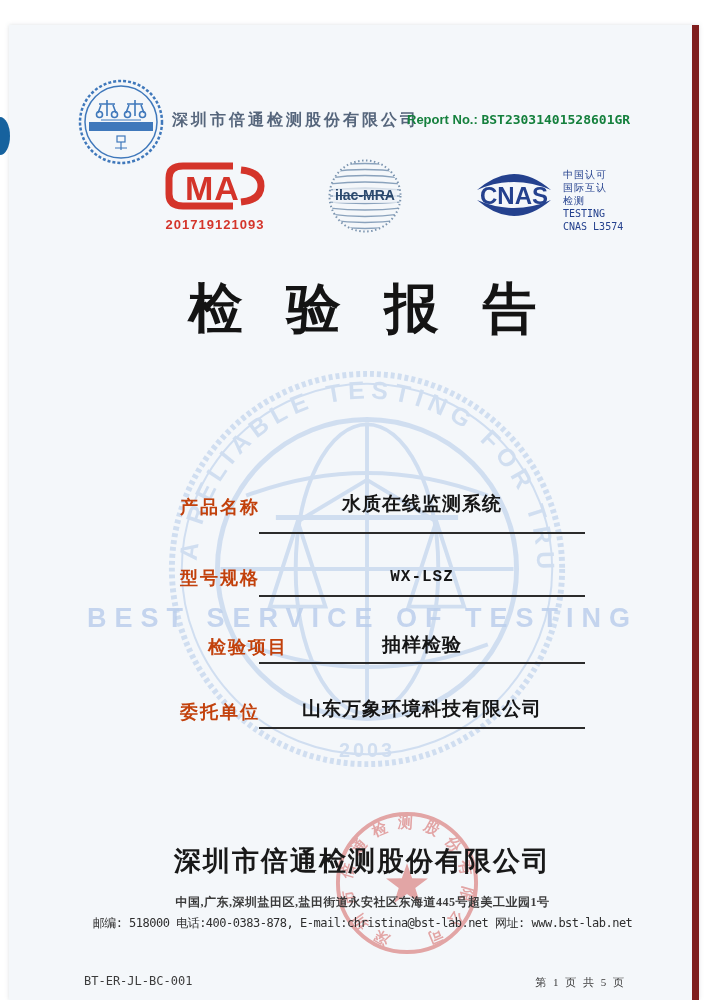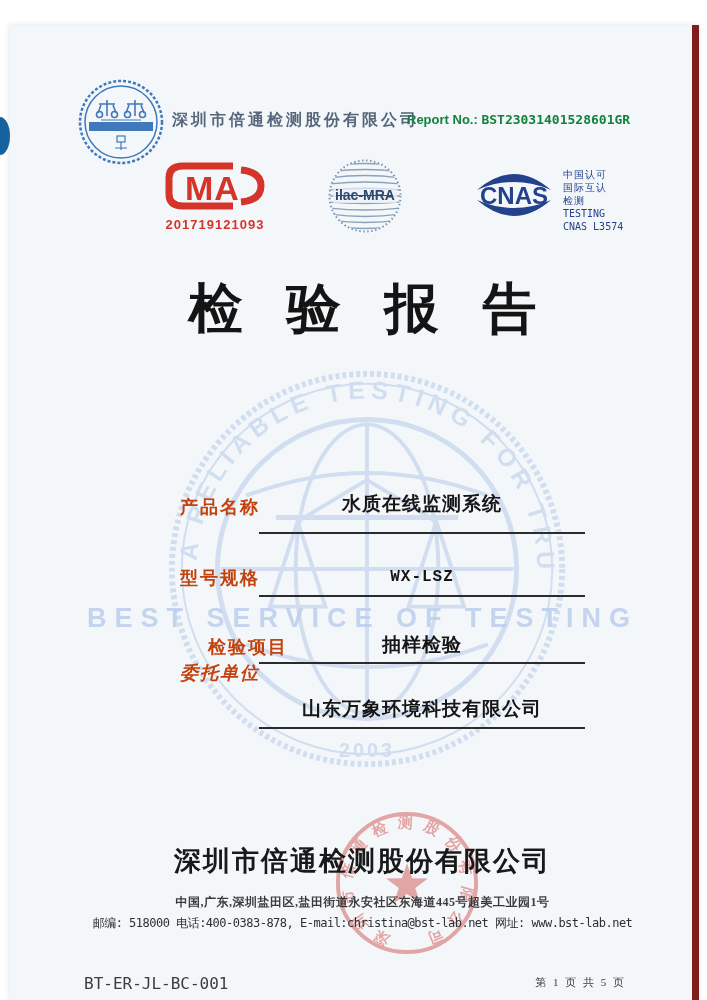--- a/index.html
+++ b/index.html
@@ -72,21 +72,21 @@
   .addr1{
     left:0;top:869px;width:707px;text-align:center;
     font-size:12px;font-weight:bold;color:#3a3a3a;letter-spacing:.5px;
   }
   .addr2{
     left:0;top:890px;width:707px;text-align:center;
     font-size:12px;color:#2e2e2e;
     font-family:"DejaVu Sans Mono", monospace;letter-spacing:-.5px;
   }
   .doc-code{
-    left:75px;top:949px;font-size:16px;color:#3c3c3c;
+    left:75px;top:949px;font-size:12px;color:#3c3c3c;
     font-family:"DejaVu Sans Mono", monospace;
   }
   .page-info{
     right:66px;top:950px;font-size:11px;color:#3c3c3c;letter-spacing:2px;
   }
   .side-tab{
     left:0;top:117px;width:10px;height:38px;background:#16629e;
     border-radius:0 100% 100% 0 / 0 50% 50% 0;
   }
 </style>
@@ -199,21 +199,21 @@
   <div class="abs field-line" style="top:507px;"></div>
 
   <div class="abs field-label" style="top:541px;">型号规格</div>
   <div class="abs field-value v-mono" style="top:543px;">WX-LSZ</div>
   <div class="abs field-line" style="top:570px;"></div>
 
   <div class="abs field-label" style="top:610px;margin-left:28px;">检验项目</div>
   <div class="abs field-value v-cn" style="top:607px;">抽样检验</div>
   <div class="abs field-line" style="top:637px;"></div>
 
-  <div class="abs field-label" style="top:636px;font-style:italic;">委托单位</div>
+  <div class="abs field-label" style="top:675px;">委托单位</div>
   <div class="abs field-value v-cn" style="top:671px;">山东万象环境科技有限公司</div>
   <div class="abs field-line" style="top:702px;"></div>
 
   <svg class="abs stamp" viewBox="0 0 150 150">
     <circle cx="75" cy="75" r="70" fill="none" stroke="#df6360" stroke-width="4"></circle>
     <path id="stampArc" d="M 75 131 A 56 56 0 1 1 75.2 131" fill="none"></path>
     <text font-size="15" font-weight="bold" fill="#df6360" letter-spacing="10" font-family="Liberation Serif, serif">
       <textPath href="#stampArc" startOffset="16">深圳市倍通检测股份有限公司</textPath>
     </text>
     <path d="M75 55 L80.2 70.1 L96.2 70.4 L83.4 80 L88.1 95.3 L75 86.2 L61.9 95.3 L66.6 80 L53.8 70.4 L69.8 70.1 Z" fill="#df6360"></path>

